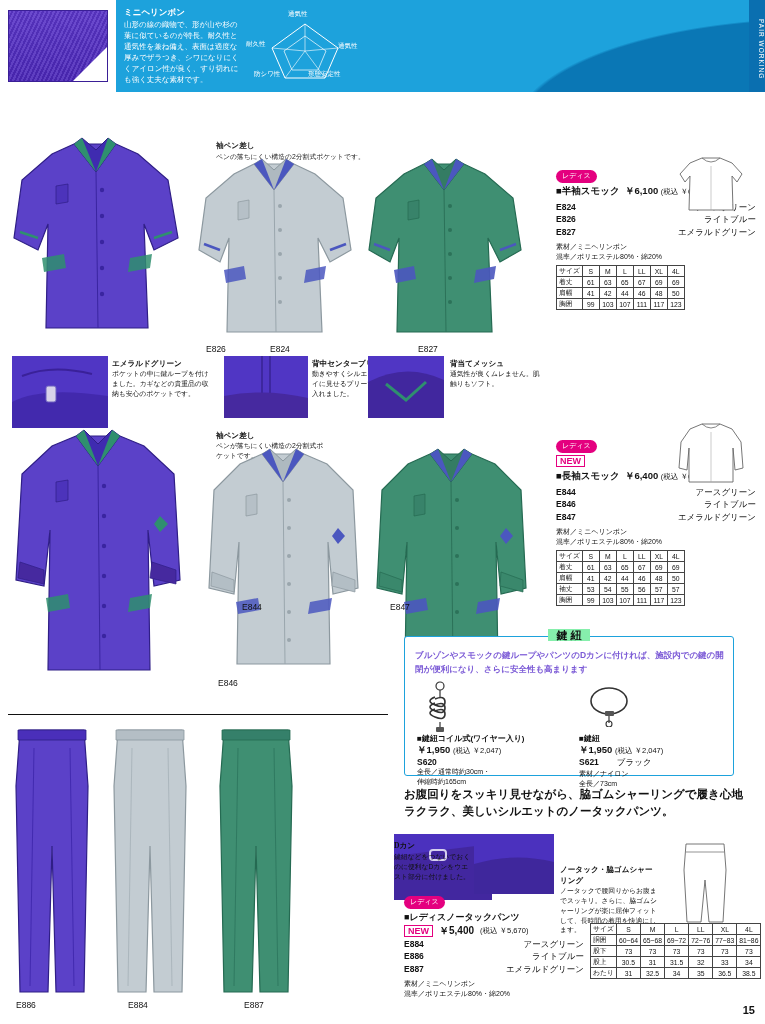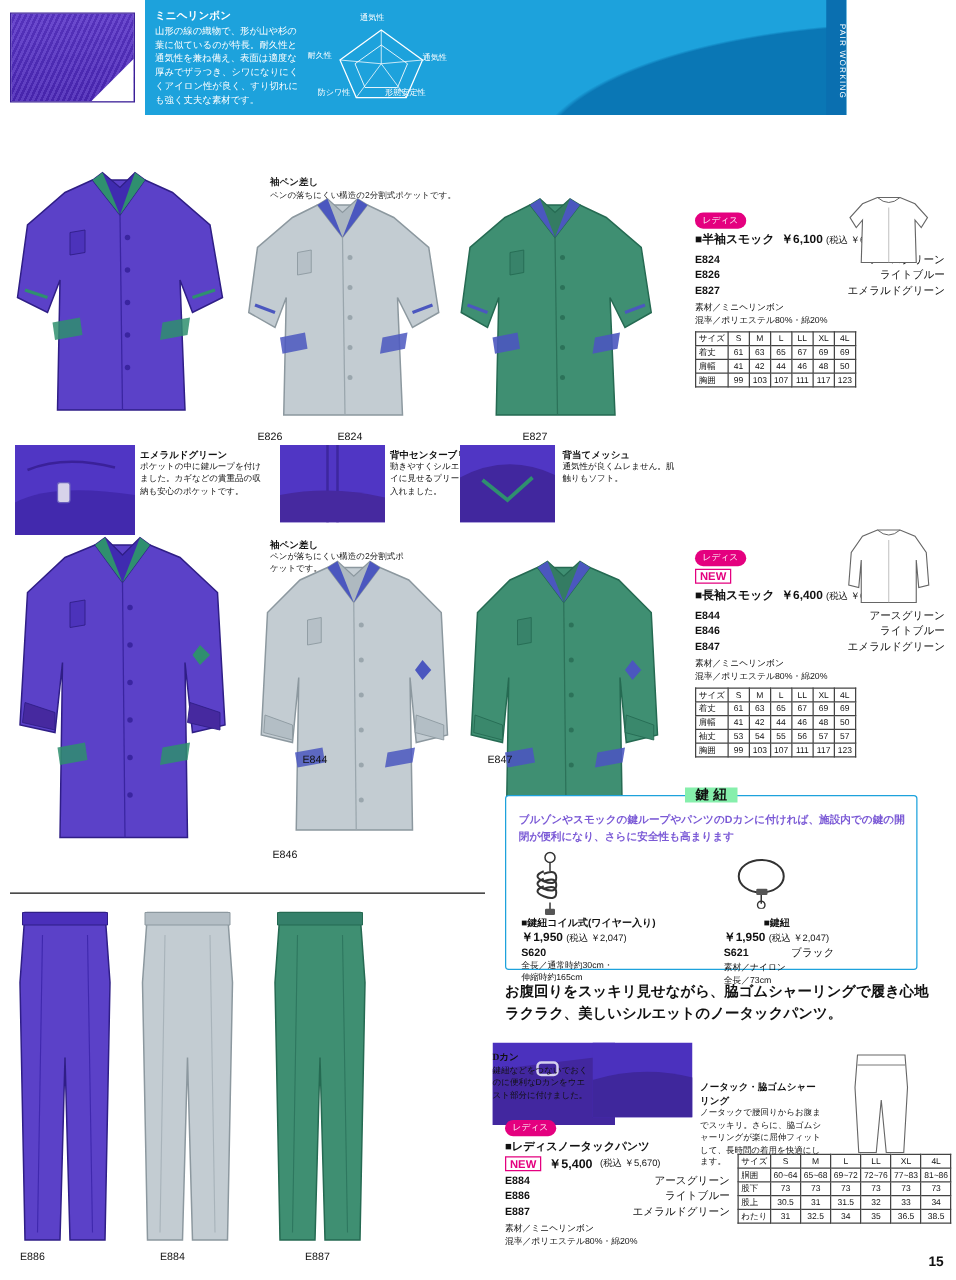--- a/index.html
+++ b/index.html
@@ -9,21 +9,21 @@
     background: #ffffff;
     font-family: "Liberation Sans", sans-serif;
     font-size: 8px;
     color: #111;
     position: relative;
     overflow: hidden;
   }
   .page { position:absolute; left:0; top:0; width:765px; height:1024px; }
 
   
-  .topbar { position:absolute; left:0; top:0; width:677px; height:92px; background:#1da2dc; }
+  .topbar { position:absolute; left:0; top:0; width:765px; height:92px; background:#1da2dc; }
   .topbar .curve {
     position:absolute; right:0; top:0; width:300px; height:92px;
     background: radial-gradient(ellipse at 120% 140%, #0a77b5 0 60%, #1da2dc 61% 100%);
   }
   .topbar .whitebox { position:absolute; left:0; top:0; width:116px; height:92px; background:#fff; }
   .swatch {
     position:absolute; left:8px; top:10px; width:100px; height:72px;
     background:
       repeating-linear-gradient(115deg, rgba(255,255,255,.10) 0 2px, rgba(0,0,0,.07) 2px 4px),
       linear-gradient(#5b36c9,#4b27b8);
@@ -491,28 +491,28 @@
       <div style="font-weight:bold; font-size:9.5px;">
         <span>￥1,950</span>
         <span class="tax" style="font-size:7.5px; font-weight:normal;">(税込 ￥2,047)</span>
       </div>
       <div style="font-weight:bold; font-size:8.5px;">S620</div>
       <div style="font-size:7px;">全長／通常時約30cm・</div>
       <div style="font-size:7px;">伸縮時約165cm</div>
     </div>
 
     <div class="spec" style="left:174px; top:96px; width:150px; position:absolute;">
-      <div style="font-weight:bold; font-size:8px;margin-left:32px;">■<span>鍵紐</span></div>
+      <div style="font-weight:bold; font-size:8px;">■<span>鍵紐</span></div>
       <div style="font-weight:bold; font-size:9.5px;">
         <span>￥1,950</span>
         <span class="tax" style="font-size:7.5px; font-weight:normal;">(税込 ￥2,047)</span>
       </div>
       <div style="display:flex; gap:18px; font-size:8.5px; font-weight:bold;">
         <span>S621</span>
-        <span style="font-weight:normal;margin-left:16px;">ブラック</span>
+        <span style="font-weight:normal;">ブラック</span>
       </div>
       <div style="font-size:7px;">素材／ナイロン</div>
       <div style="font-size:7px;">全長／73cm</div>
     </div>
   </div>
 
   <div class="divider"></div>
 
   <div class="hl" style="position:absolute; left:404px; top:786px; width:350px;">お腹回りをスッキリ見せながら、脇ゴムシャーリングで履き心地ラクラク、美しいシルエットのノータックパンツ。</div>
 

